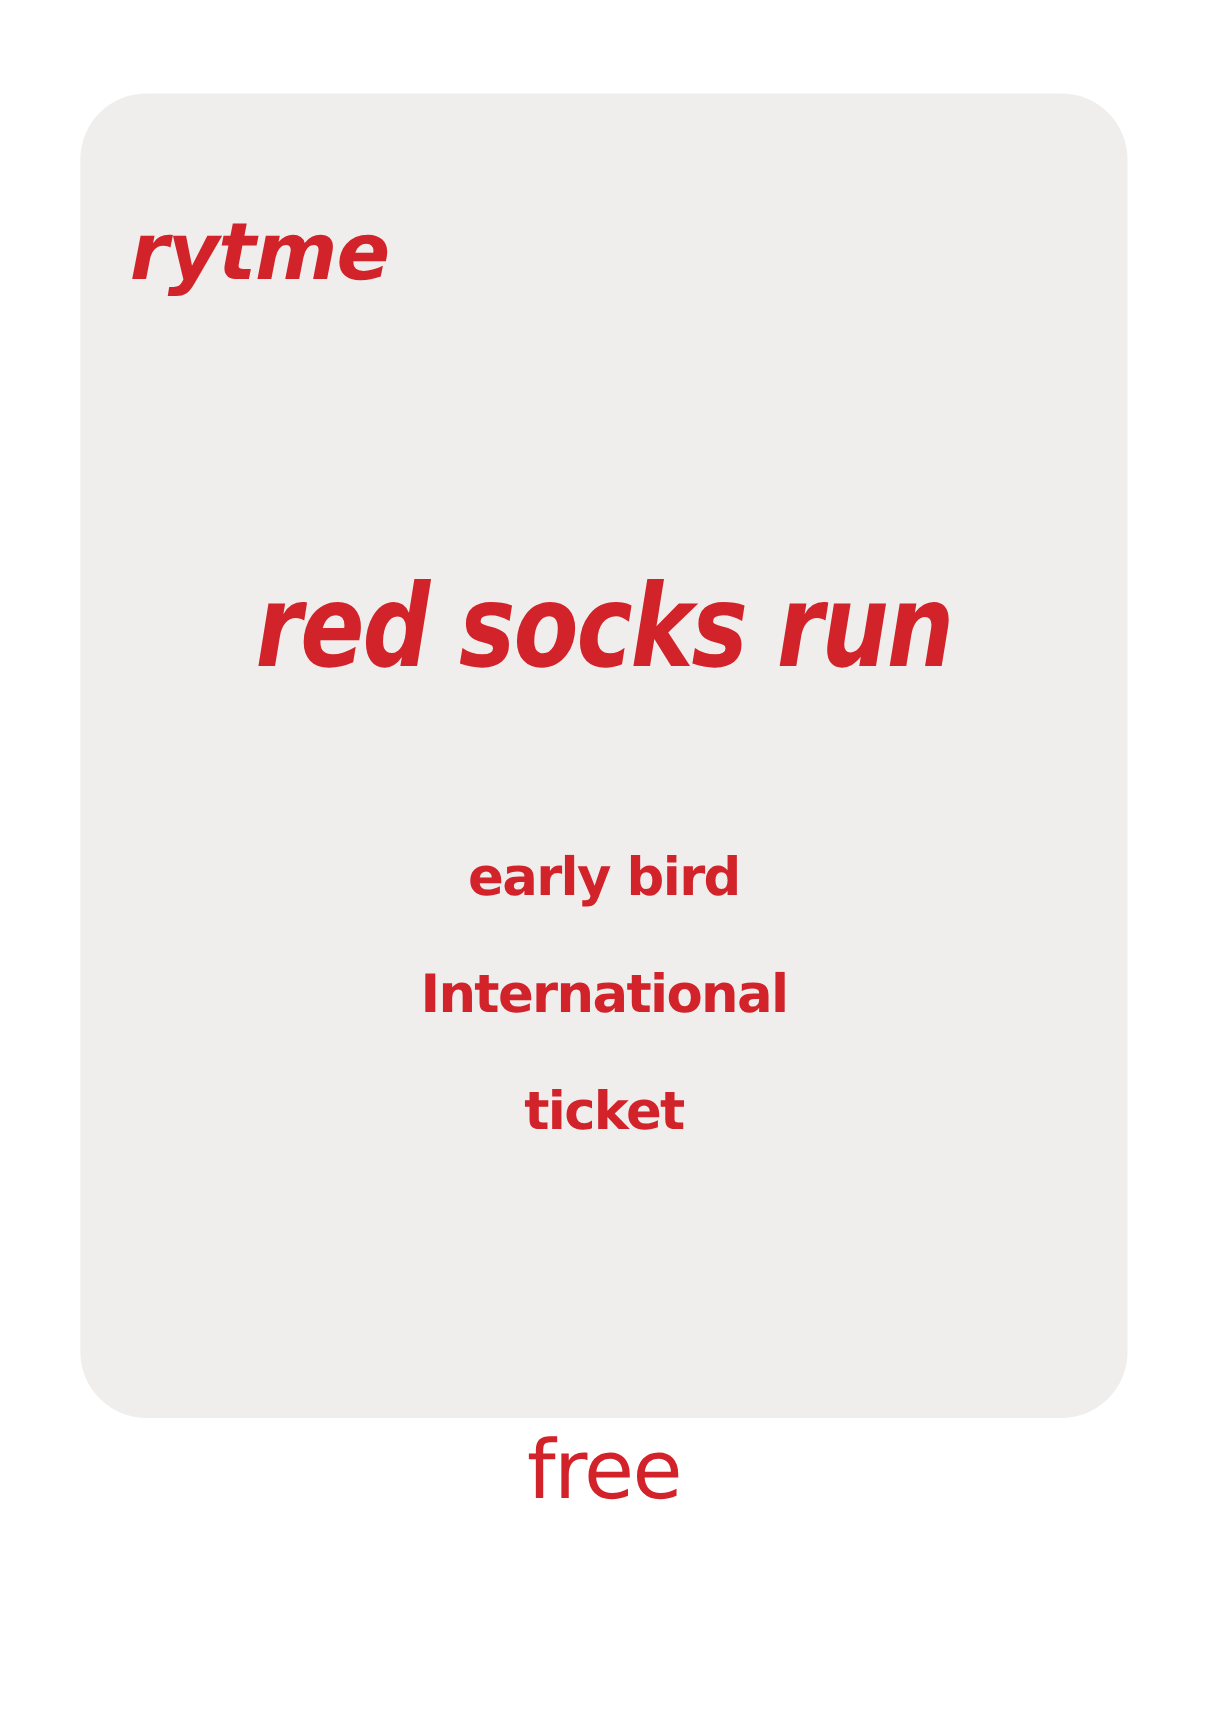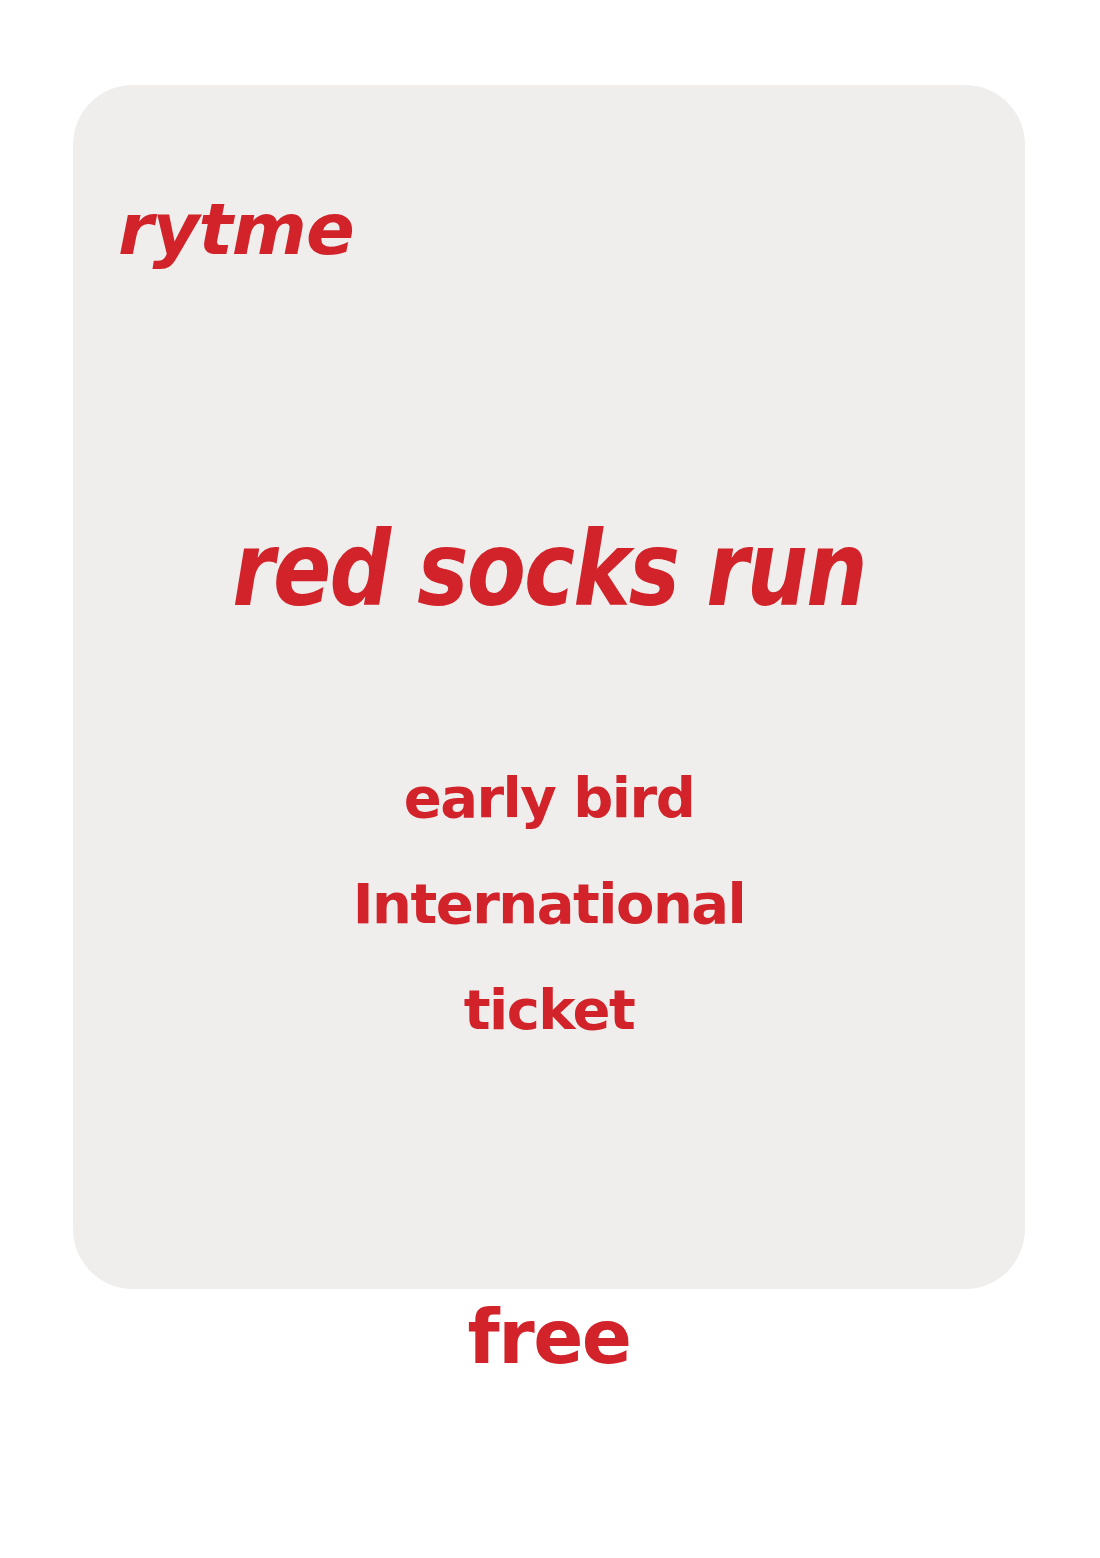--- a/index.html
+++ b/index.html
@@ -77,36 +77,36 @@
     right: 0;
     top: 660px;
     text-align: center;
   }
 
   .ticket-type-line {
     display: block;
     color: #d2232a;
     font-family: "DejaVu Sans", sans-serif;
     font-weight: 700;
-    font-size: 56px;
+    font-size: 48px;
     line-height: 106px;
     letter-spacing: -1.5px;
     white-space: nowrap;
   }
 
   
   .ticket-price {
     position: absolute;
     left: 0;
     right: 0;
     top: 1215px;
     text-align: center;
     color: #d2232a;
     font-family: "DejaVu Sans", sans-serif;
-    font-weight: 700;
+    font-weight: 400;
     font-size: 74px;
     line-height: 1;
     letter-spacing: -1.5px;
     white-space: nowrap;
   }
 </style>
 </head>
 <body>
 
 <div class="stage">

